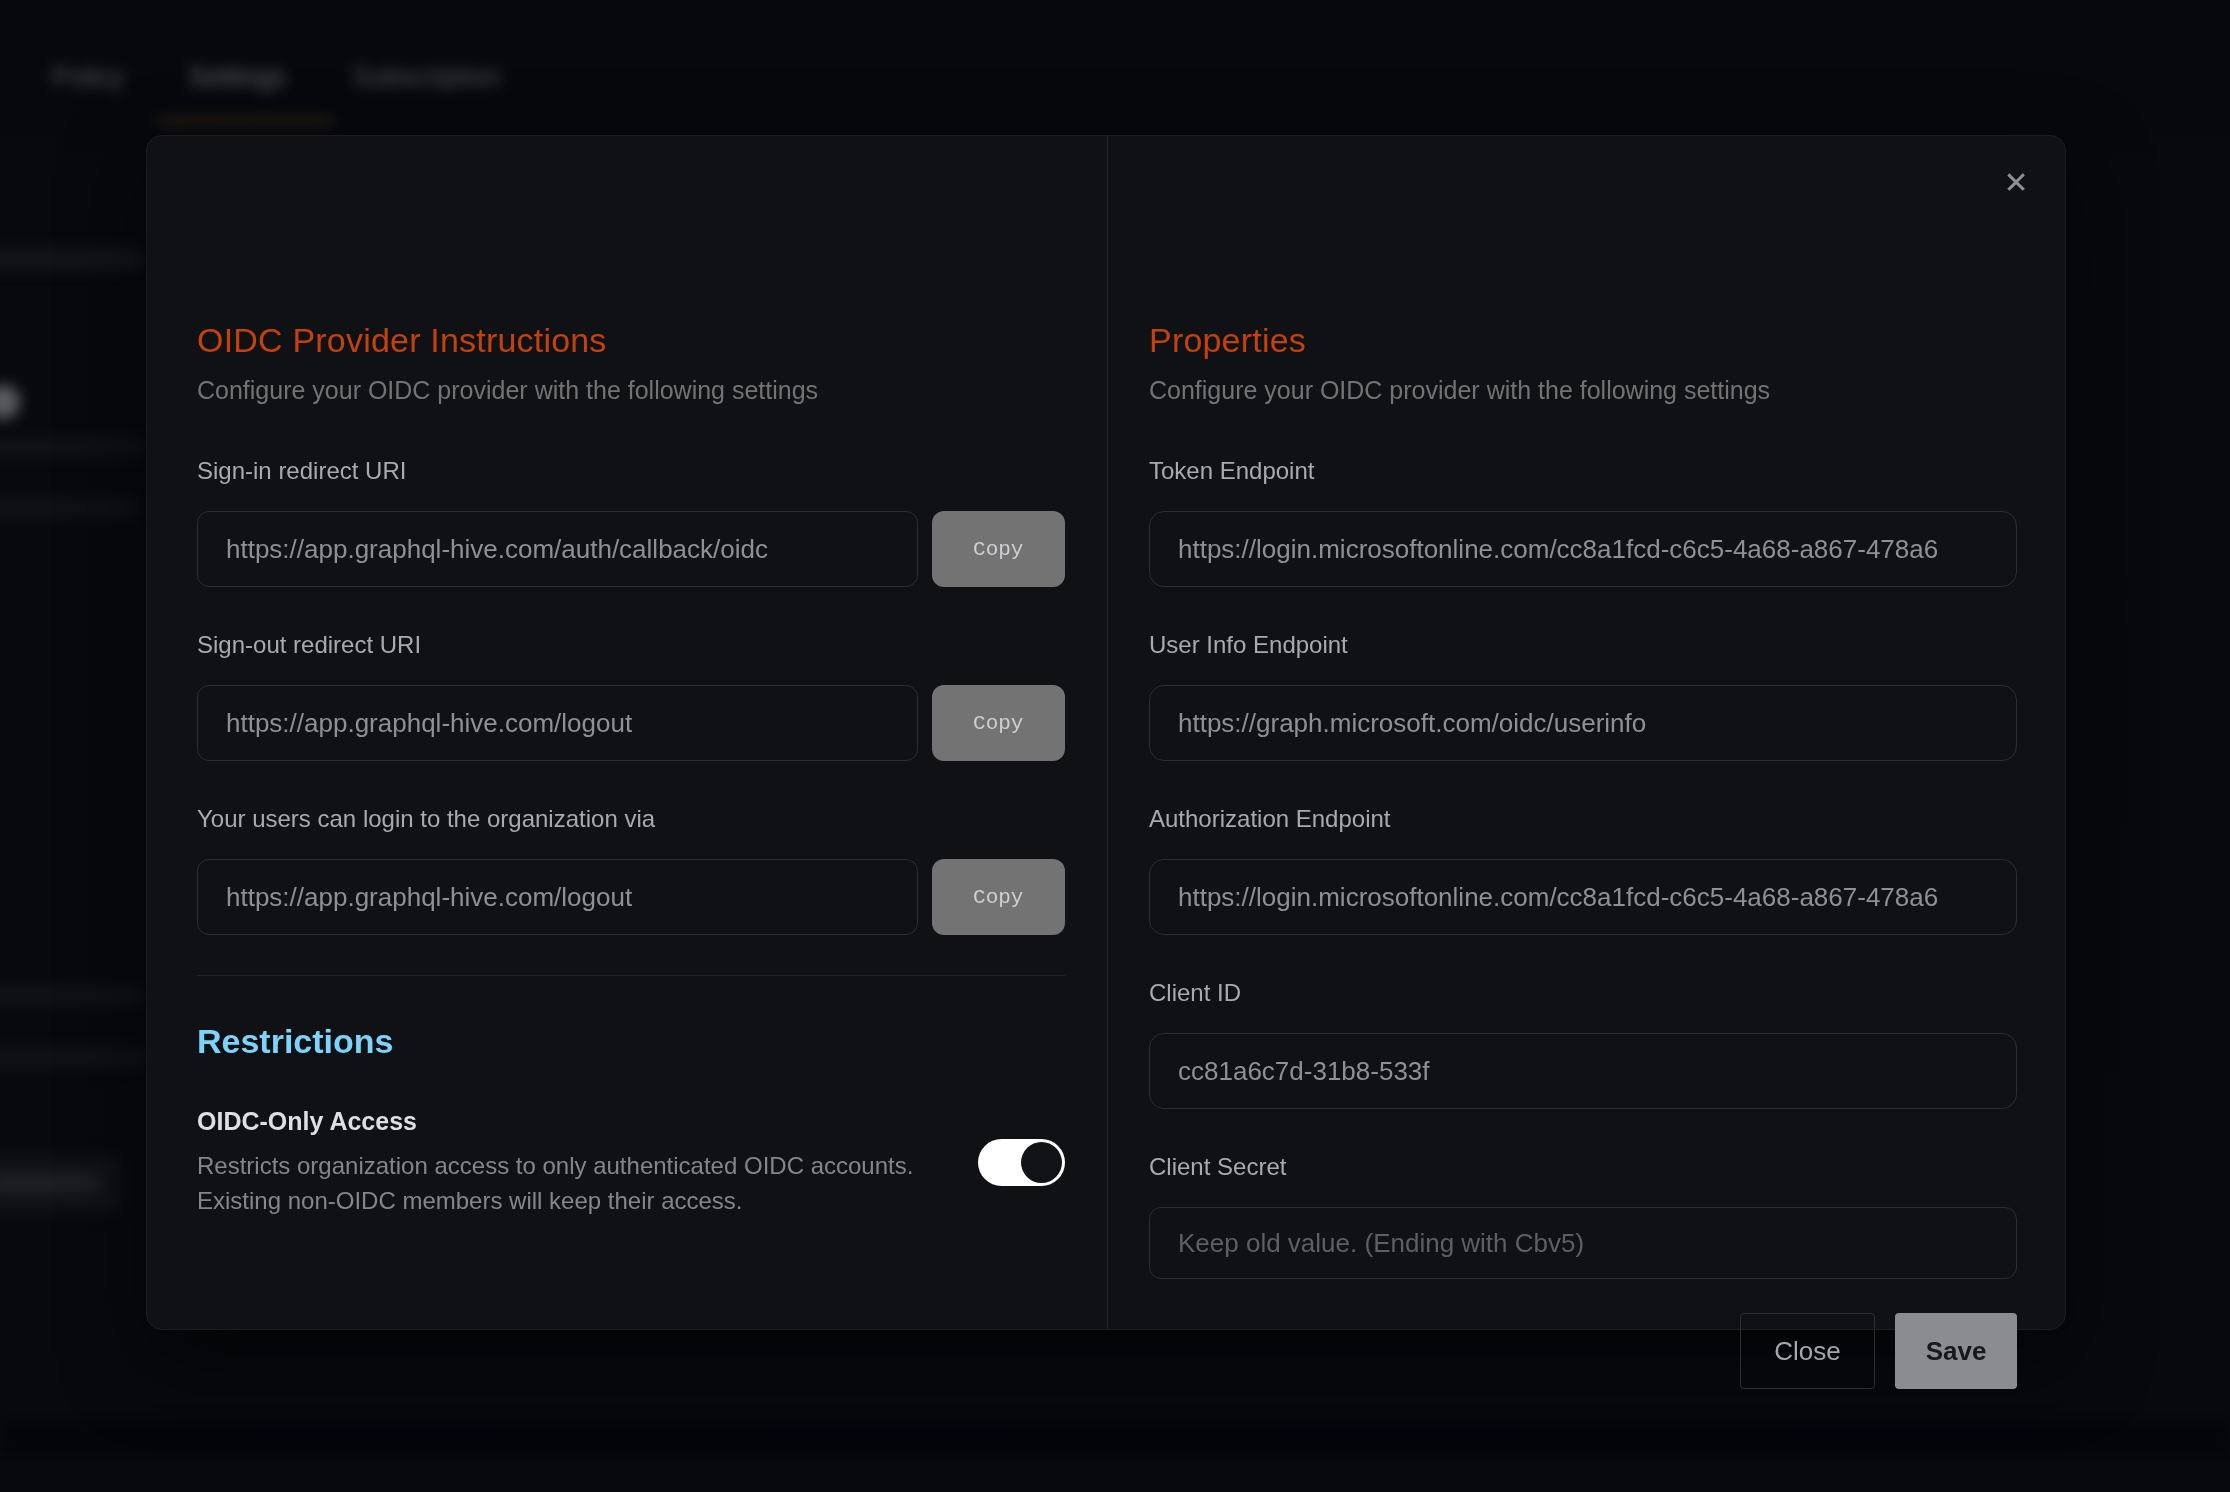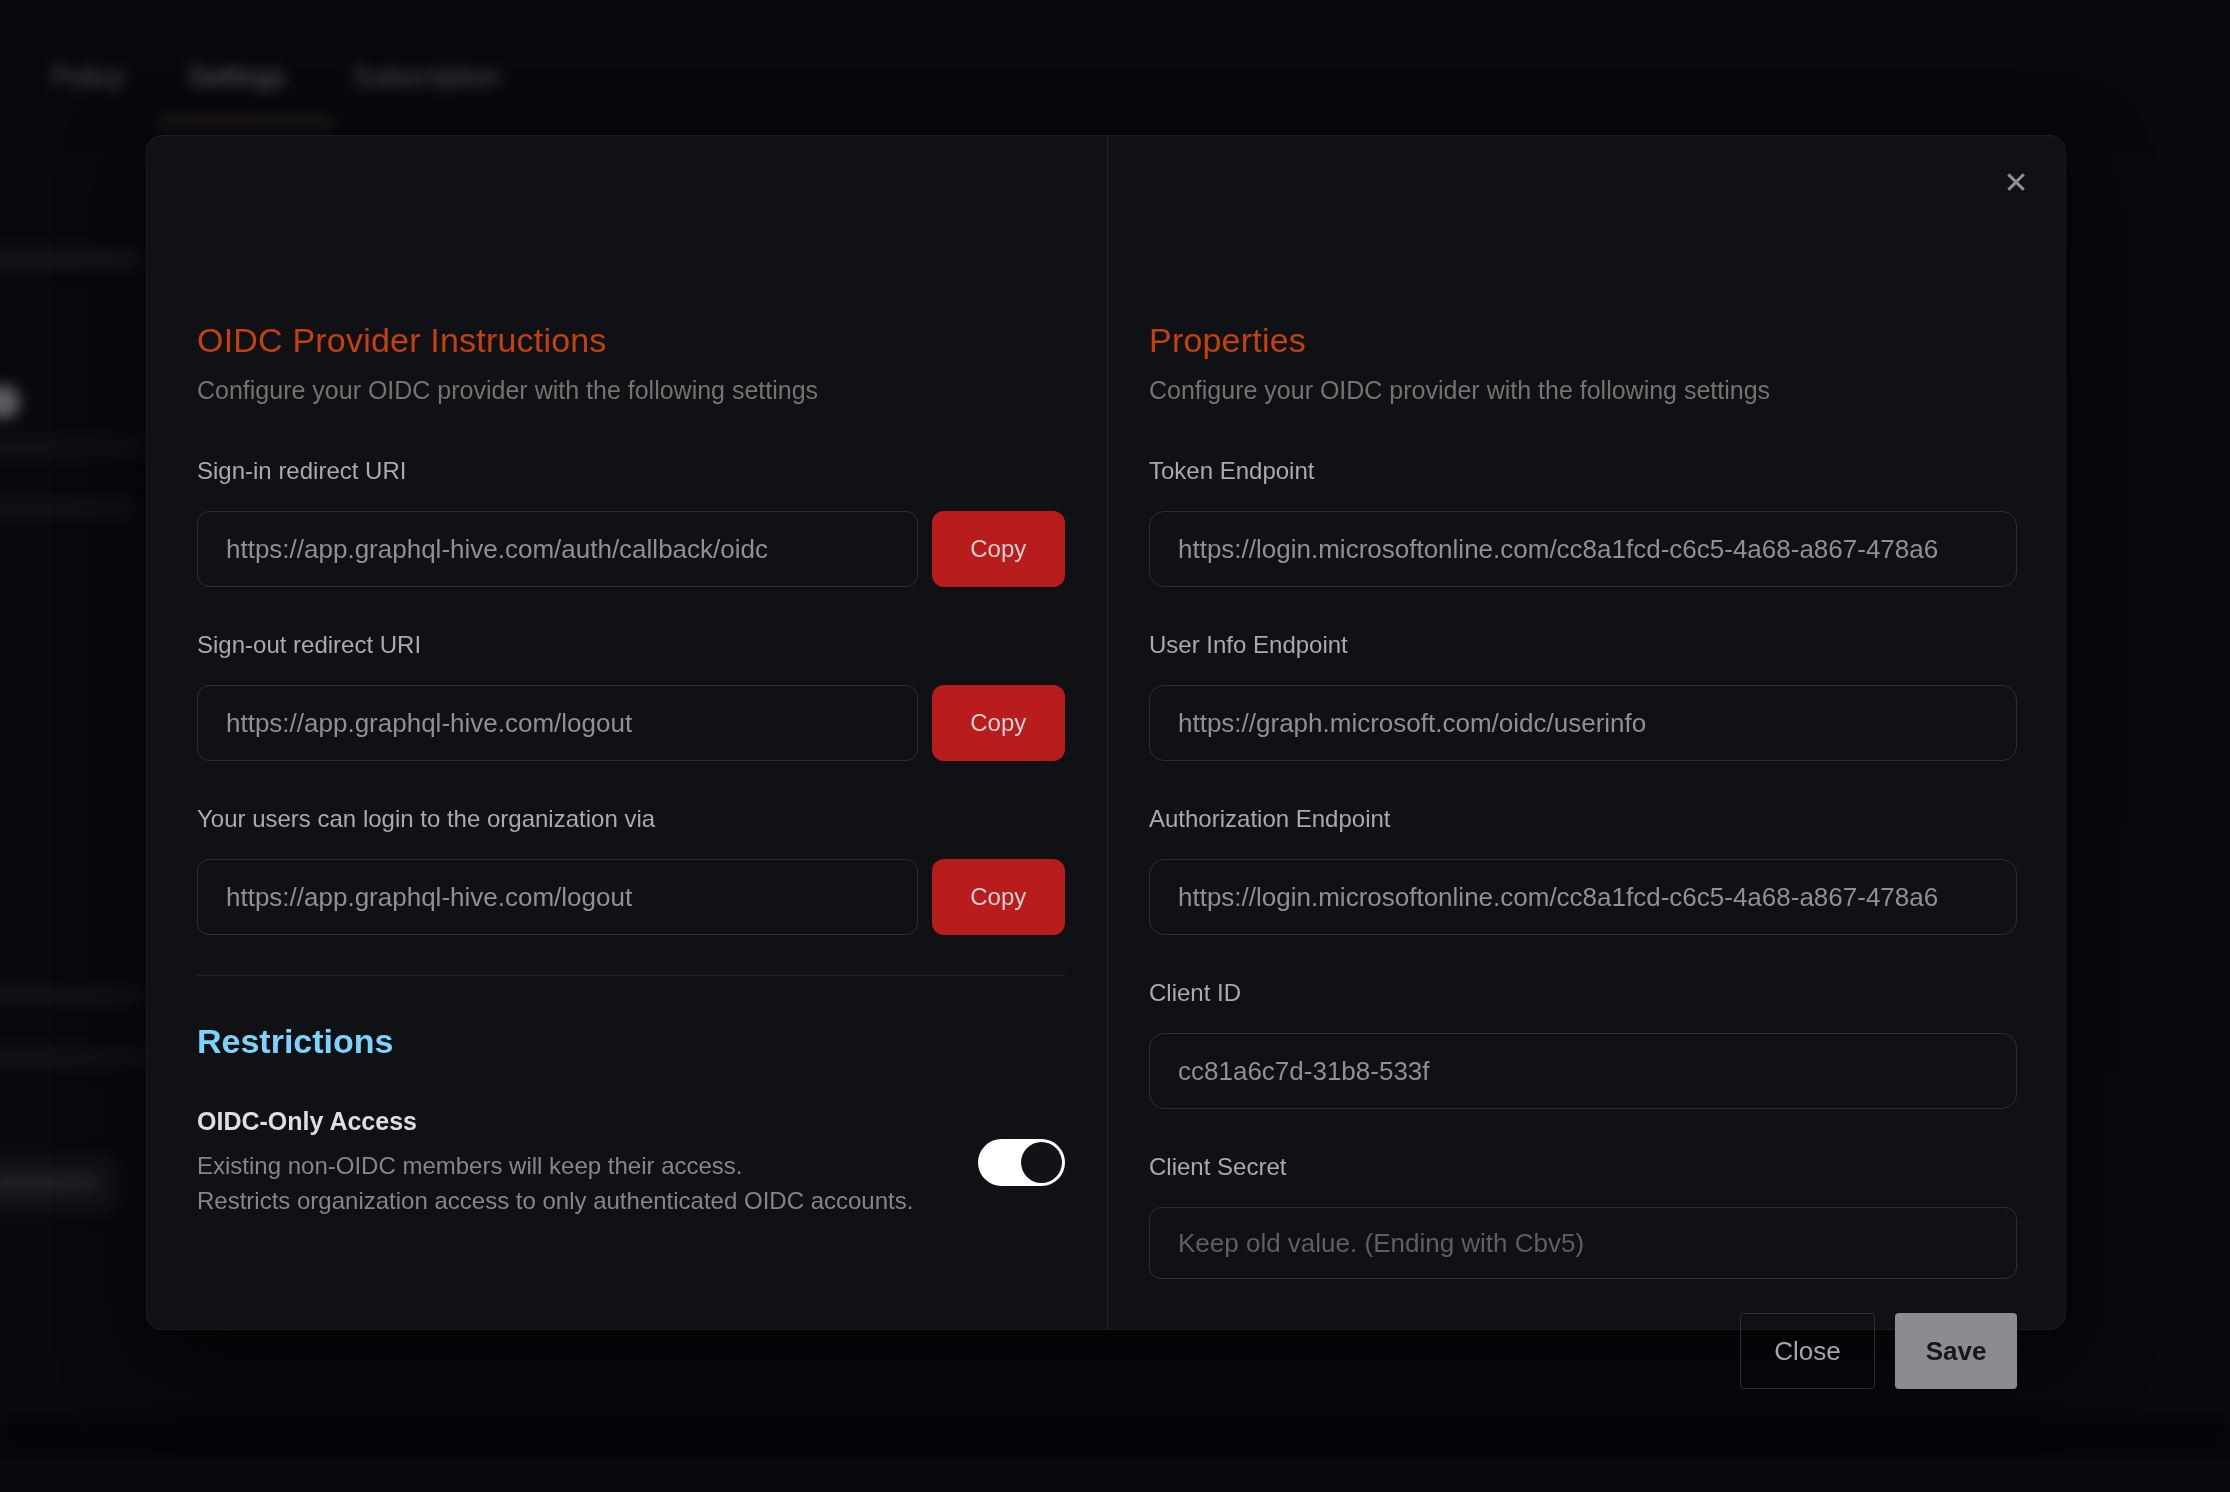--- a/index.html
+++ b/index.html
@@ -63,22 +63,22 @@
     height:76px; border:1.5px solid #2c2e33; border-radius:12px; background:transparent;
     display:flex; align-items:center; padding:0 28px;
     font-size:26px; color:#8e9095; white-space:nowrap; overflow:hidden;
   }
   .text-box.narrow { width:723px; }
   .text-box.wide   { width:868px; margin-top:26px;border-radius:15px; }
   .text-box .inner { overflow:hidden; white-space:nowrap; }
 
   .copy-btn {
     margin-left:14px; width:134px; height:76px; border:none; border-radius:12px;
-    background:#b91c1c; color:#cfd0d4; font-size:24px; font-weight:500; cursor:pointer;
-    font-family:Liberation Sans, sans-serif;
+    background:#737373; color:#cfd0d4; font-size:21px; font-weight:500; cursor:pointer;
+    font-family:Liberation Mono, monospace;
   }
 
   .h-divider { height:1px; background:#232429; margin-top:40px; width:868px; border:none; }
 
   .section-title { margin-top:46px; font-size:34px; font-weight:700; color:#7dd3fc; }
 
   .restriction-row { display:flex; align-items:center; margin-top:46px; }
   .restriction-text { width:760px; }
   .restriction-label { font-size:25px; font-weight:700; color:#dedfe2; }
   .restriction-desc { margin-top:12px; font-size:24px; line-height:35px; color:#85868b; }
@@ -163,22 +163,22 @@
     </div>
 
     <hr class="h-divider">
 
     <div class="section-title">Restrictions</div>
 
     <div class="restriction-row">
       <div class="restriction-text">
         <div class="restriction-label">OIDC-Only Access</div>
         <div class="restriction-desc">
+          <div>Restricts organization access to only authenticated OIDC accounts.</div>
           <div>Existing non-OIDC members will keep their access.</div>
-          <div>Restricts organization access to only authenticated OIDC accounts.</div>
         </div>
       </div>
       <div class="toggle">
         <div class="knob"></div>
       </div>
     </div>
   </div>
 
   <div class="col col-right">
     <div class="col-title">Properties</div>

